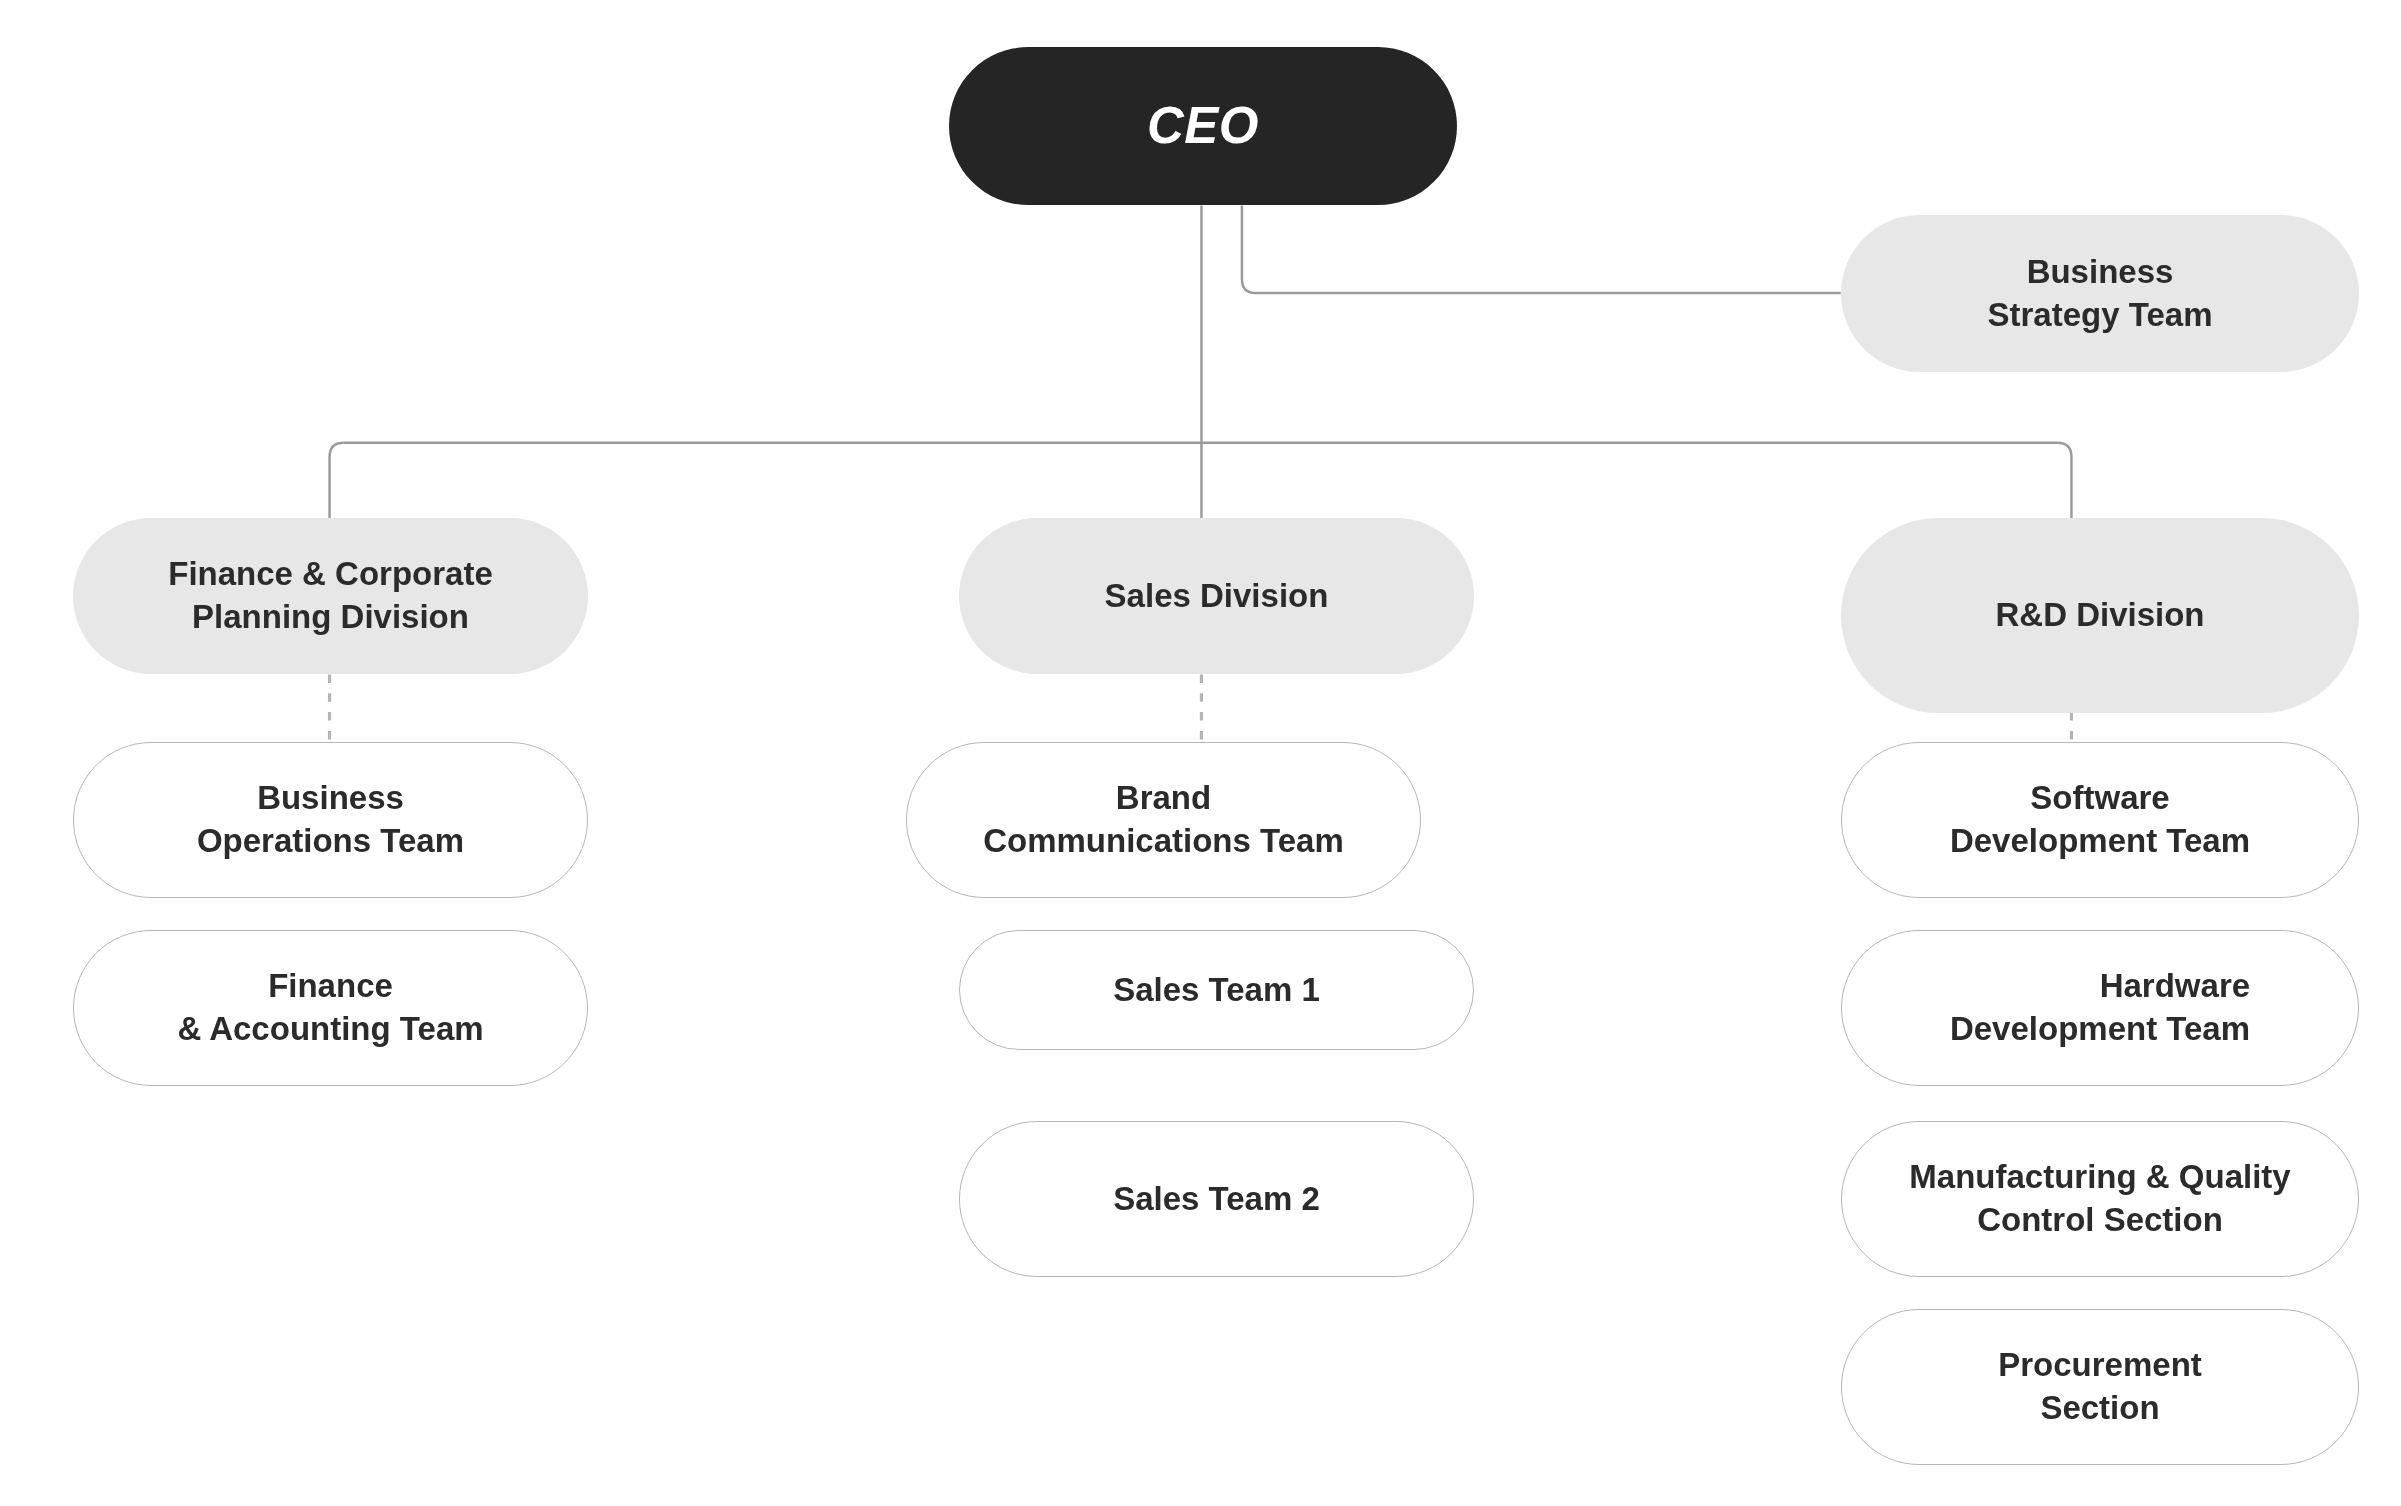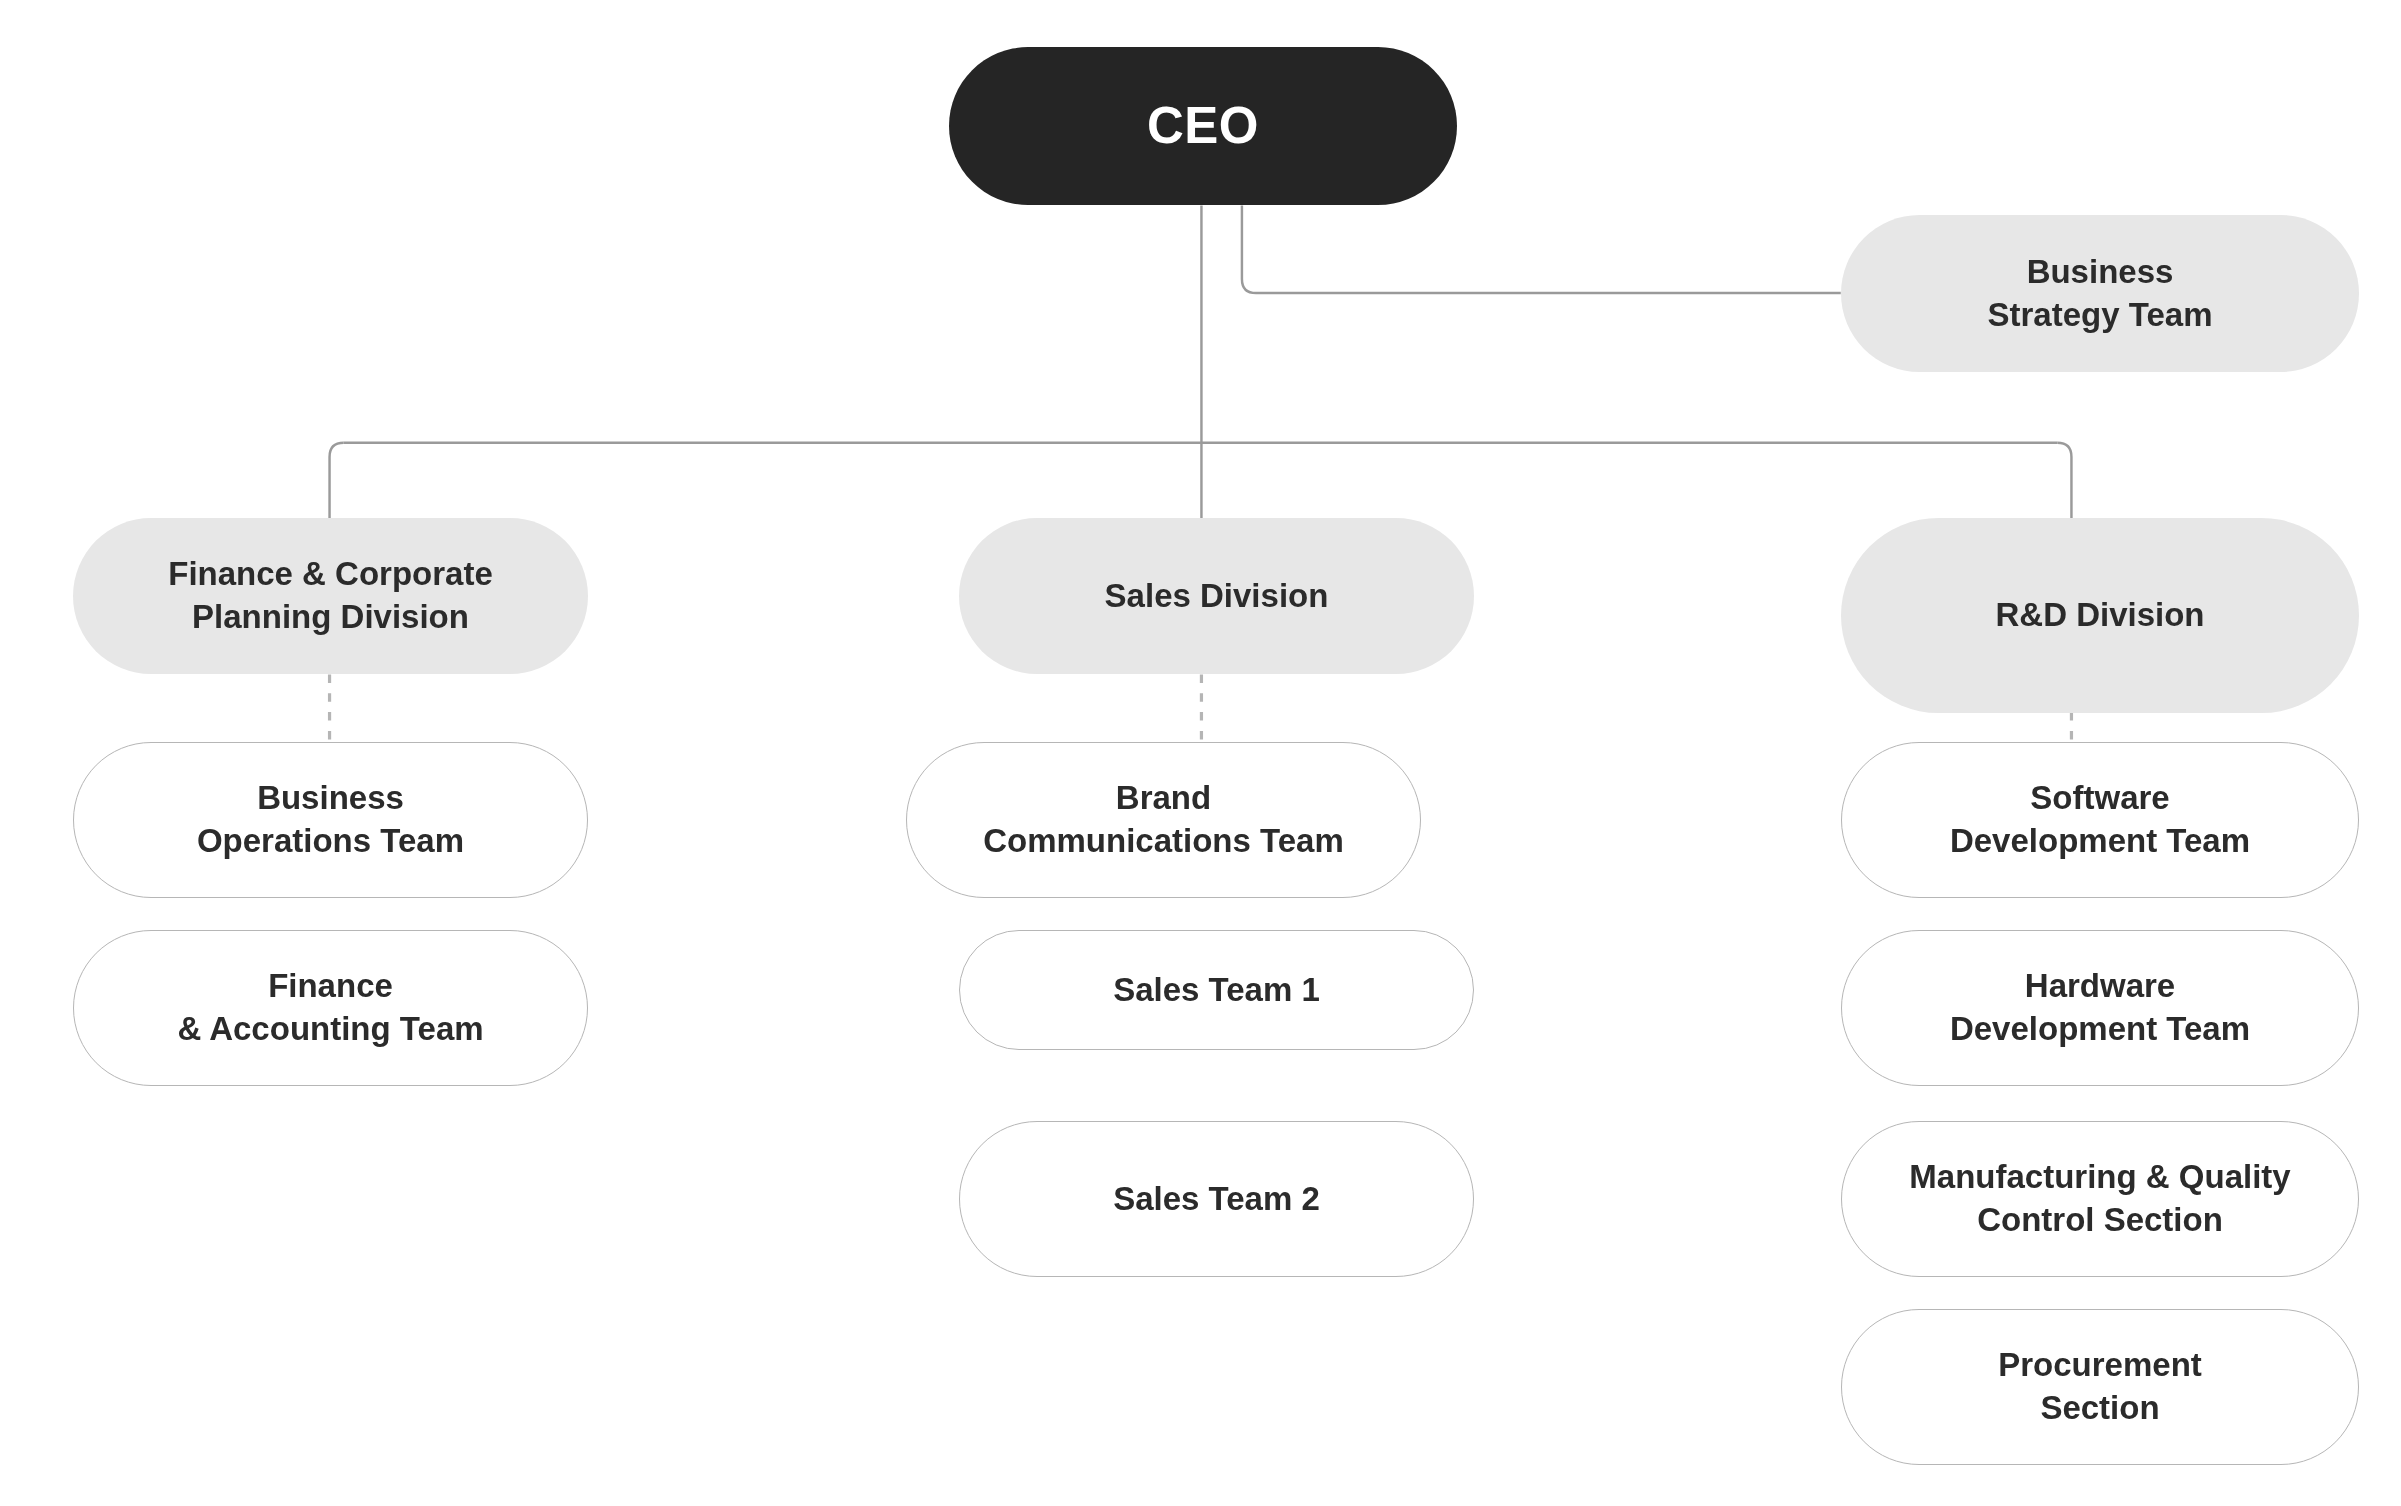--- a/index.html
+++ b/index.html
@@ -38,20 +38,21 @@
     padding: 0 24.5px;
   }
   
   .node--root {
     background: #252525;
     color: #ffffff;
     font-weight: bold;
     font-size: 51px;
     letter-spacing: 0.5px;
     border: none;
+    font-style: italic;
   }
   .node--division {
     background: #e7e7e7;
     color: #2b2b2b;
     font-weight: bold;
     font-size: 33px;
     border: none;
   }
   .node--staff {
     background: #e7e7e7;
@@ -117,21 +118,21 @@
 
   <div class="node node--team" style="left:959px; top:930px; width:515px; height:120px;">Sales Team 1</div>
 
   <div class="node node--team" style="left:959px; top:1121px; width:515px; height:156px;">Sales Team 2</div>
 
   <div class="node node--division" style="left:1841px; top:518px; width:518px; height:195px;">R&amp;D Division</div>
 
   <div class="node node--team" style="left:1841px; top:742px; width:518px; height:156px;">Software
 Development Team</div>
 
-  <div class="node node--team" style="left:1841px; top:930px; width:518px; height:156px;">Hardware
+  <div class="node node--team" style="left:1841px; top:930px; width:518px; height:156px;text-align:right;">Hardware
 Development Team</div>
 
   <div class="node node--team" style="left:1841px; top:1121px; width:518px; height:156px;">Manufacturing &amp; Quality
 Control Section</div>
 
   <div class="node node--team" style="left:1841px; top:1309px; width:518px; height:156px;">Procurement
 Section</div>
 
 </div>
 

